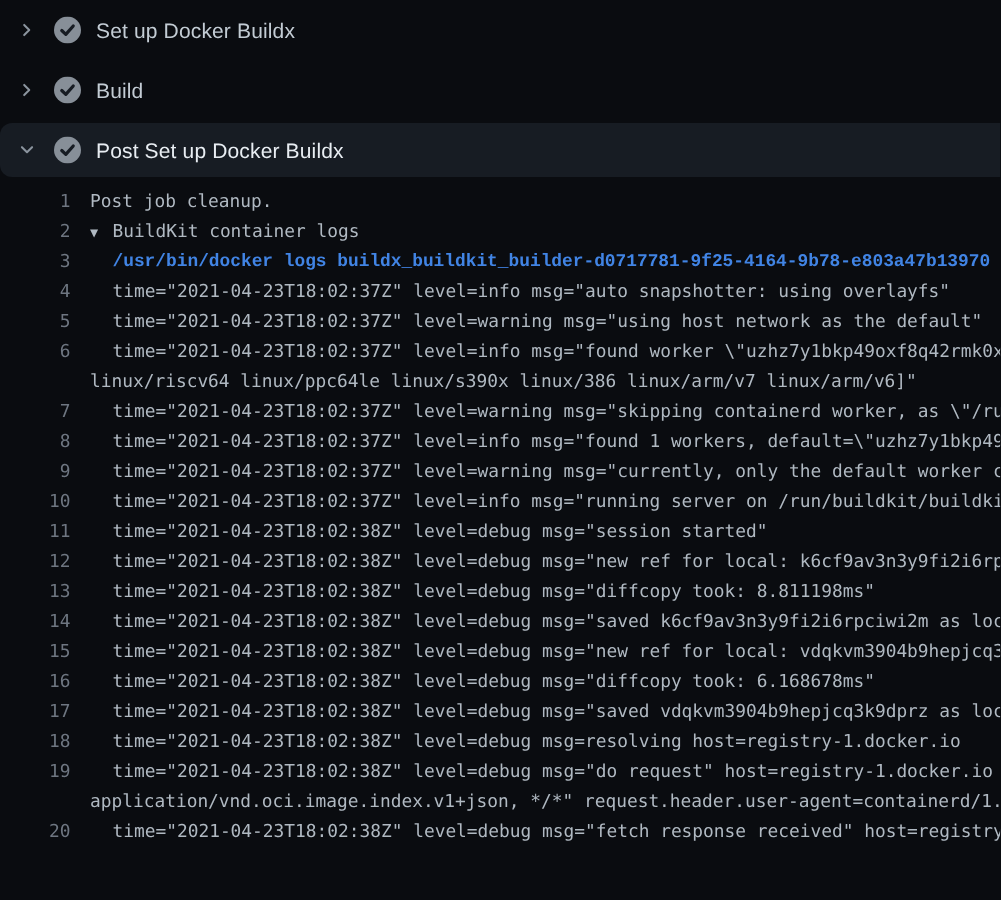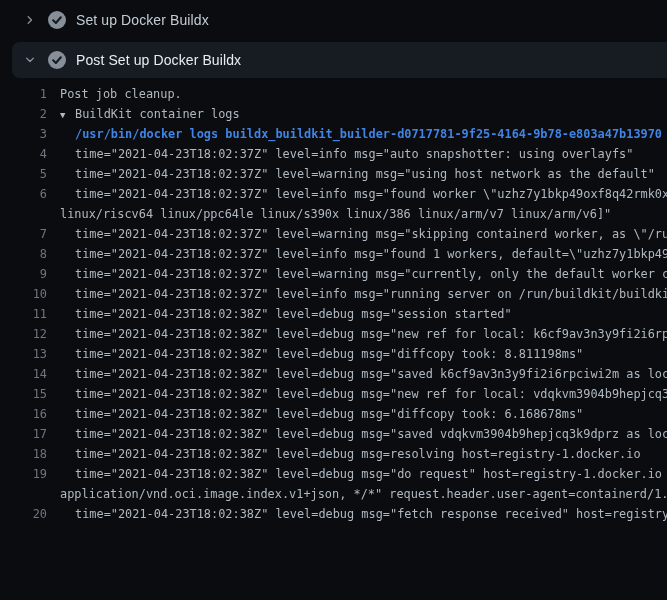--- a/index.html
+++ b/index.html
@@ -2,21 +2,21 @@
 <html><head>
 <meta charset="utf-8">
 <style>
   * { margin: 0; padding: 0; box-sizing: border-box; }
   html, body { width: 667px; height: 600px; overflow: hidden; }
   body {
     background: #0a0c10;
     font-family: "Liberation Sans", sans-serif;
   }
   
-  .steps { width: 100%; padding-left: 12px; }
+  .steps { width: 100%; }
   .step-row {
     height: 40px;
     display: flex;
     align-items: center;
     padding-left: 12px;
     cursor: pointer;
   }
   .step-row.expanded {
     height: 36px;
     margin: 2px 0;
@@ -64,21 +64,21 @@
     cursor: pointer;
     user-select: none;
   }
   .log-text {
     flex: 1 1 auto;
     color: #b0b9c2;
     padding-left: 13px;
     overflow: hidden;
   }
   .log-row.indent-group .log-text { padding-left: 28px; }
-  .log-row.type-command .log-text { color: #4184e4; font-weight: bold; }
+  .log-row.type-command .log-text { color: #4184e4; font-weight: bold; font-family: Liberation Mono, monospace; }
   .log-toggle {
     display: inline-block;
     width: 15px;
     font-size: 9px;
     color: #b0b9c2;
     cursor: pointer;
   }
 </style>
 </head>
 <body>
@@ -91,20 +91,34 @@
         </svg>
       </span>
       <span class="step-status">
         <svg width="18" height="18" viewBox="0 0 16 16">
           <circle cx="8" cy="8" r="8" fill="#878f98"></circle>
           <path d="M4.6 8.3 7 10.6 11.4 5.6" fill="none" stroke="#171c23" stroke-width="1.9" stroke-linecap="round" stroke-linejoin="round"></path>
         </svg>
       </span>
       <span class="step-label">Set up Docker Buildx</span>
     </div>
+    <div class="step-row">
+      <span class="step-chevron">
+        <svg width="12" height="12" viewBox="0 0 16 16">
+          <path d="M5.5 3.5 10 8l-4.5 4.5" fill="none" stroke="currentColor" stroke-width="1.8" stroke-linecap="round" stroke-linejoin="round"></path>
+        </svg>
+      </span>
+      <span class="step-status">
+        <svg width="18" height="18" viewBox="0 0 16 16">
+          <circle cx="8" cy="8" r="8" fill="#878f98"></circle>
+          <path d="M4.6 8.3 7 10.6 11.4 5.6" fill="none" stroke="#171c23" stroke-width="1.9" stroke-linecap="round" stroke-linejoin="round"></path>
+        </svg>
+      </span>
+      <span class="step-label">Build</span>
+    </div>
     <div class="step-row expanded">
       <span class="step-chevron">
         <svg width="12" height="12" viewBox="0 0 16 16">
           <path d="M3.5 5.5 8 10l4.5-4.5" fill="none" stroke="currentColor" stroke-width="1.8" stroke-linecap="round" stroke-linejoin="round"></path>
         </svg>
       </span>
       <span class="step-status">
         <svg width="18" height="18" viewBox="0 0 16 16">
           <circle cx="8" cy="8" r="8" fill="#878f98"></circle>
           <path d="M4.6 8.3 7 10.6 11.4 5.6" fill="none" stroke="#171c23" stroke-width="1.9" stroke-linecap="round" stroke-linejoin="round"></path>

